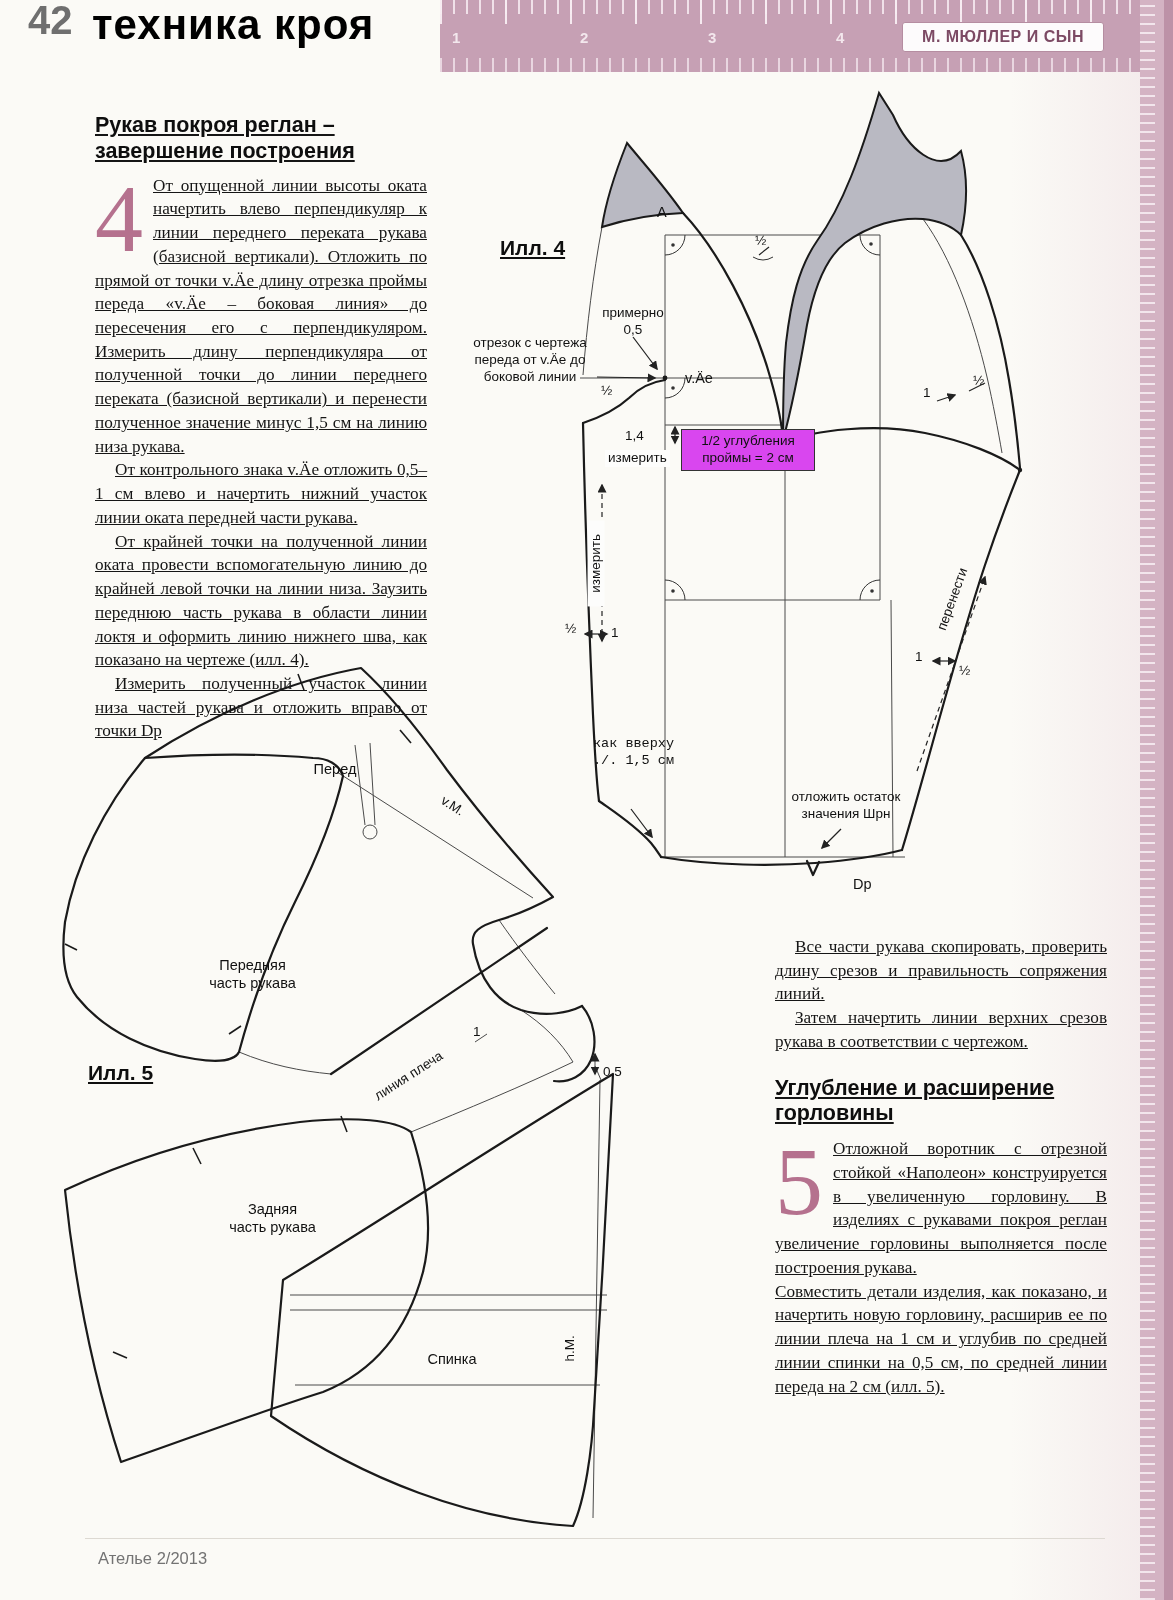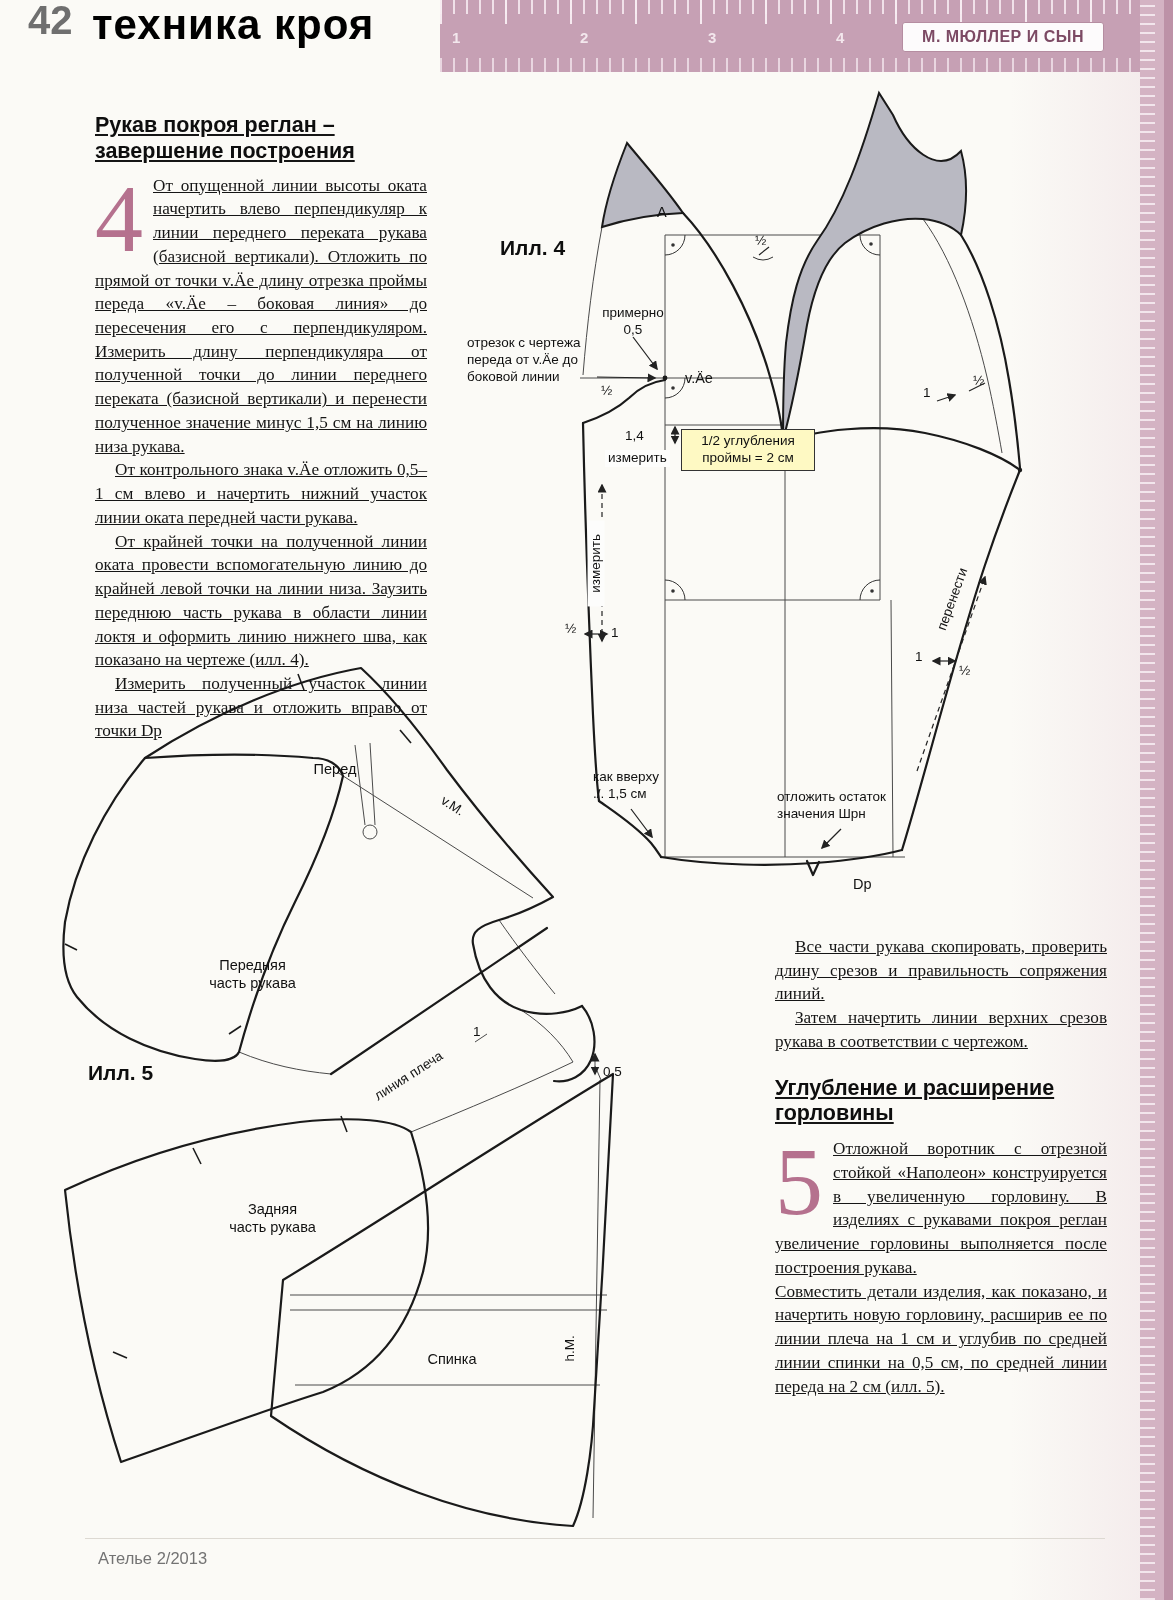--- a/index.html
+++ b/index.html
@@ -26,26 +26,26 @@
   .col p{margin:0;font-size:17.2px;line-height:1.38;text-align:justify;}
   .col p.indent{text-indent:20px;}
   .dropcap{float:left;font:400 96px/0.78 "Liberation Serif",serif;color:#b5718e;margin:8px 10px 0 0;}
   .left-col{left:95px;top:113px;}
   .right-col{left:775px;top:935px;}
   .right-col h2{margin-top:22px;margin-bottom:10px;}
 
   
   .fig{overflow:visible;}
   .fig svg{position:absolute;left:0;top:0;}
-  .fig-label{position:absolute;font:700 21px/1 "Liberation Sans",sans-serif;color:#0e0e0e;}
+  .fig-label{position:absolute;font:700 21px/1 "Liberation Sans",sans-serif;color:#0e0e0e;text-decoration:underline;}
   .lbl{position:absolute;font:400 13.5px/1.25 "Liberation Sans",sans-serif;color:#111;white-space:pre-line;}
   .lbl.c{text-align:center;}
-  .lbl.r{text-align:left;}
+  .lbl.r{text-align:center;}
   .lbl.bg{background:#fdfdfc;padding:0 3px;}
-  .lbl.box{border:1px solid #333;background:#fef9c3;padding:3px 6px;text-align:center;}
+  .lbl.box{border:1px solid #333;background:#d946ef;padding:3px 6px;text-align:center;}
   .lbl.big{font-size:14.5px;}
 
   
   .footer-rule{left:85px;top:1538px;width:1020px;height:1px;background:#ddd9d2;}
   .footer{left:98px;top:1550px;font:400 16.5px/1 "Liberation Sans",sans-serif;color:#737373;}
 </style>
 </head>
 <body>
 
 <div class="abs page-num">42</div>
@@ -164,21 +164,21 @@
   <div class="lbl box" style="left:226px;top:344px;width:120px;">1/2 углубления
 проймы = 2 см</div>
   <div class="lbl bg c" style="left:98px;top:470px;width:80px;transform:rotate(-90deg);">измерить</div>
   <div class="lbl" style="left:110px;top:536px;">½</div>
   <div class="lbl" style="left:156px;top:540px;">1</div>
   <div class="lbl" style="left:468px;top:300px;">1</div>
   <div class="lbl" style="left:518px;top:288px;">½</div>
   <div class="lbl" style="left:460px;top:564px;">1</div>
   <div class="lbl" style="left:504px;top:578px;">½</div>
   <div class="lbl c" style="left:450px;top:506px;width:96px;transform:rotate(-70deg);">перенести</div>
-  <div class="lbl" style="left:138px;top:684px;">как вверху
+  <div class="lbl" style="left:138px;top:651px;font-family:Liberation Mono, monospace;">как вверху
 ./. 1,5 см</div>
   <div class="lbl r" style="left:322px;top:704px;width:138px;">отложить остаток
 значения Шрн</div>
   <div class="lbl big" style="left:350px;top:790px;margin-left:48px;">Dp</div>
 </div>
 
 <div class="abs fig" style="left:55px;top:650px;width:575px;height:890px;">
   <svg width="575" height="890" viewBox="0 0 575 890">
 
     <g stroke="#4a4a4a" stroke-width="1" fill="none">

